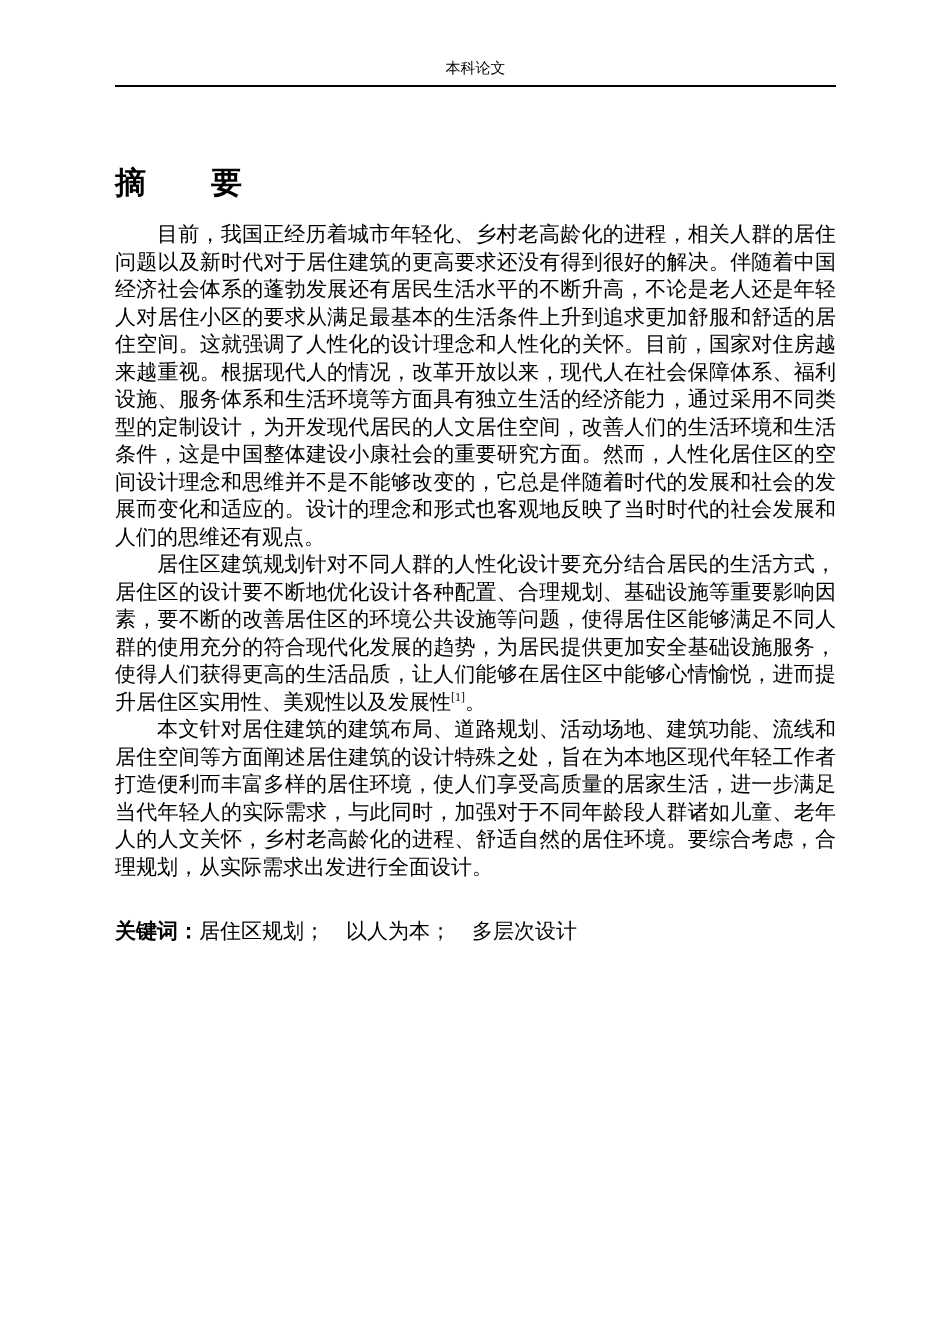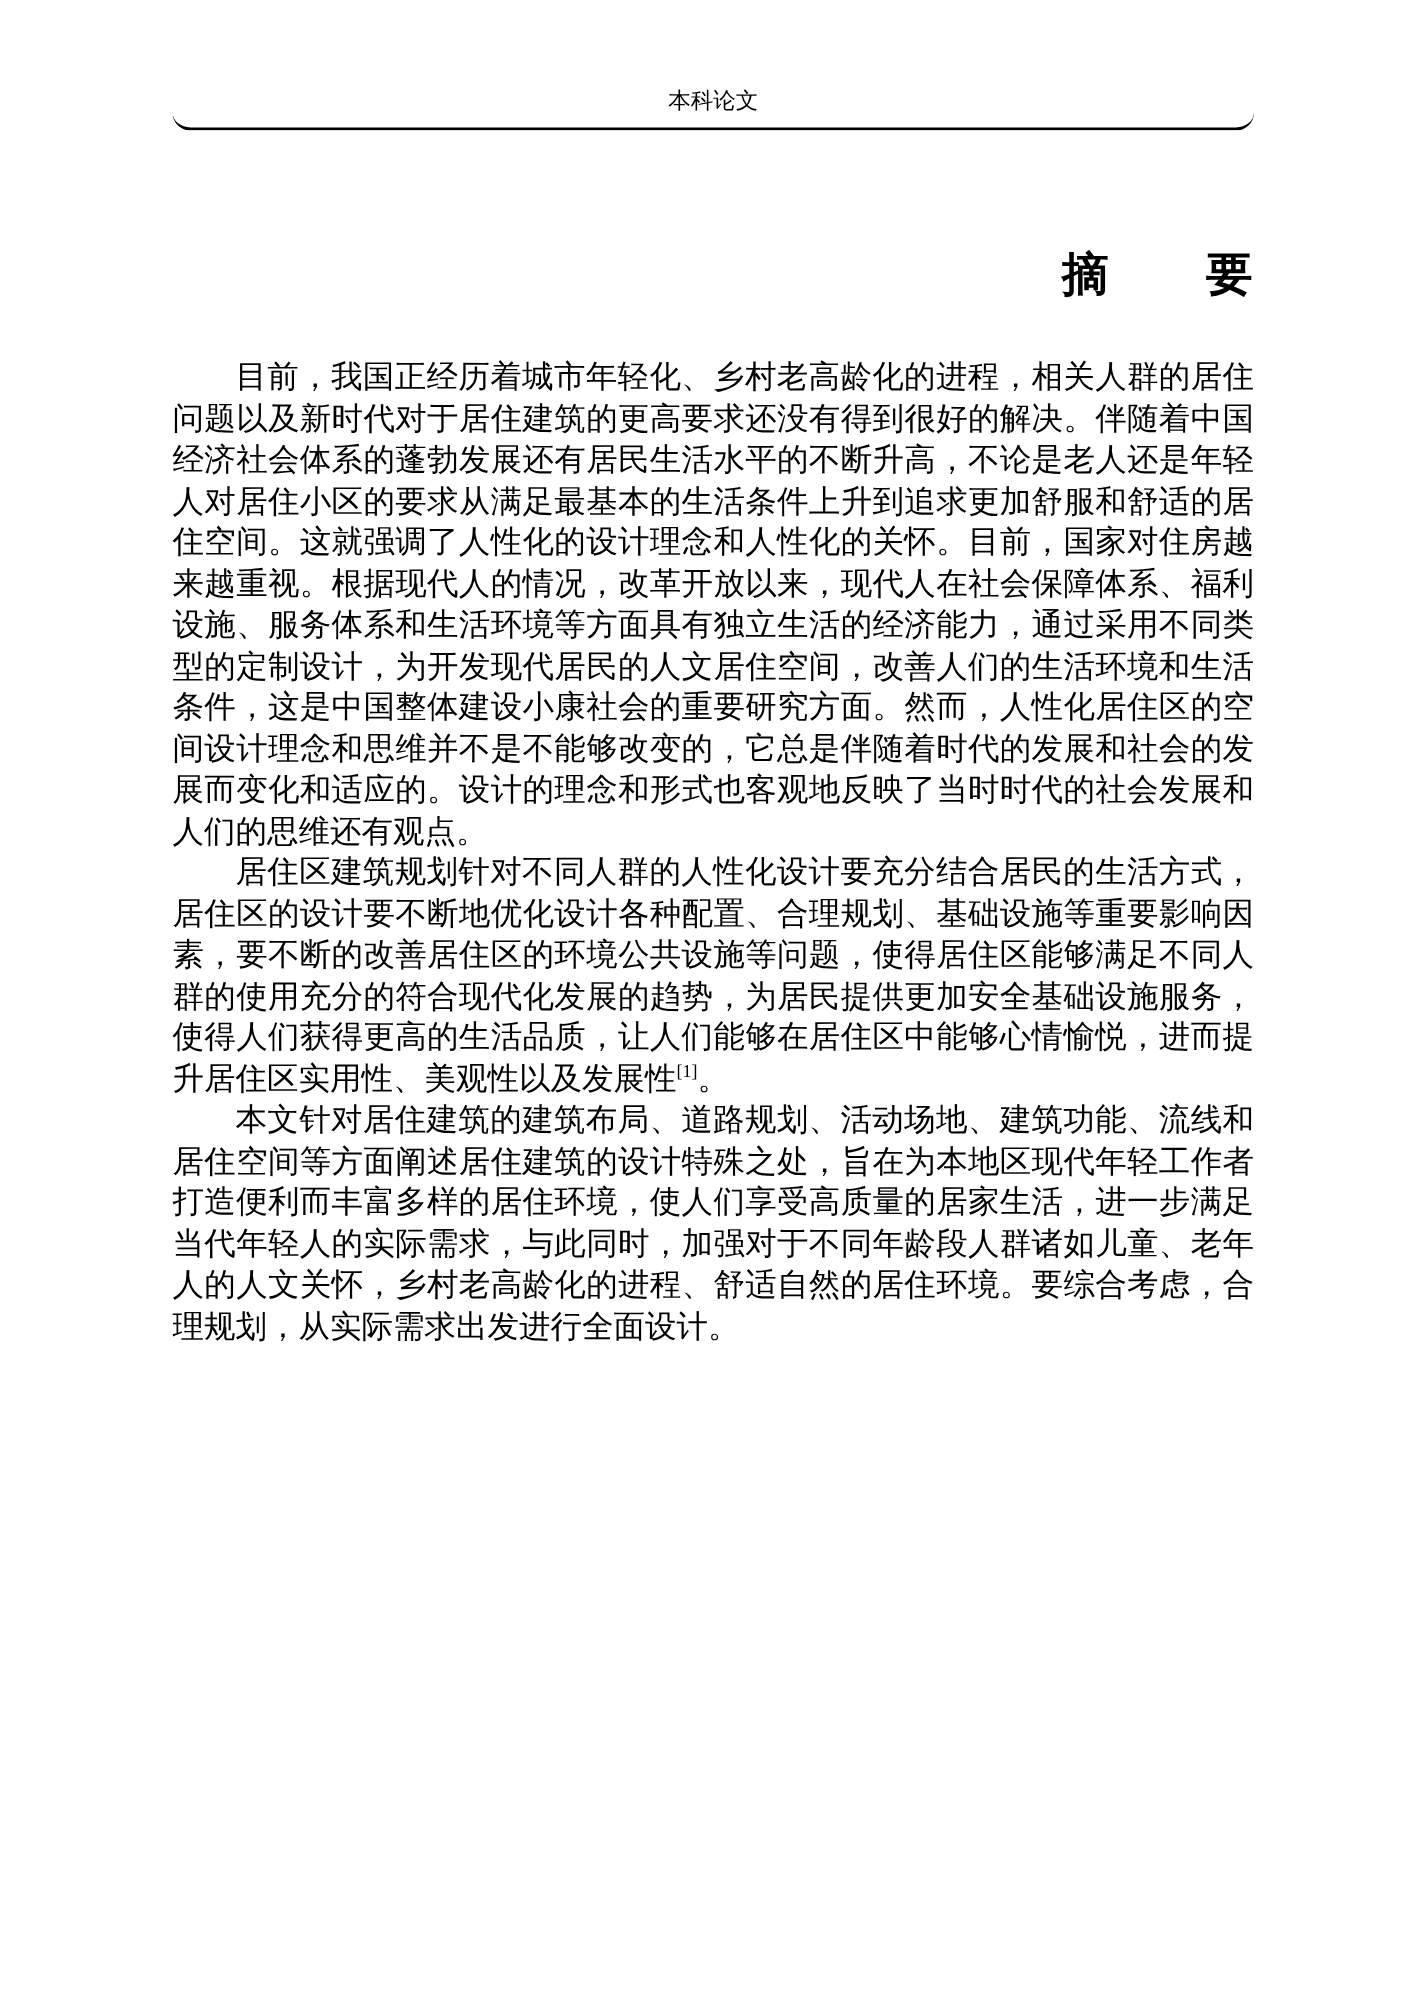--- a/index.html
+++ b/index.html
@@ -1,15 +1,15 @@
 <!DOCTYPE html>
 <html><head>
 <meta charset="utf-8">
 <style>
-  * { margin: 0; padding: 0; box-sizing: border-box; border-radius: 12px; }
+  * { margin: 0; padding: 0; box-sizing: border-box; }
 
   html, body {
     background: #ffffff;
   }
 
   body {
     width: 950px;
     height: 1344px;
     font-family: "Liberation Serif", "DejaVu Serif", serif;
     color: #000000;
@@ -27,26 +27,26 @@
   .doc-header {
     text-align: center;
     font-size: 15px;
     line-height: 20px;
     padding-bottom: 7px;
     border-bottom: 2px solid #000000;
     font-family: "Liberation Serif", "DejaVu Serif", serif;
   }
 
   .abstract-title {
-    text-align: right;
+    text-align: left;
     font-size: 31px;
     line-height: 36px;
     font-weight: 700;
     margin-top: 78px;
-    margin-bottom: 37px;
+    margin-bottom: 20px;
     font-family: "Liberation Sans", "DejaVu Sans", sans-serif;
     letter-spacing: 1px;
   }
 
   .doc-body p.para {
     font-size: 21px;
     line-height: 27.5px;
     text-align: justify;
     text-justify: inter-ideograph;
     text-indent: 2em;
@@ -86,16 +86,17 @@
   <main class="doc-body">
 
     <h1 class="abstract-title">摘　　要</h1>
 
     <p class="para">目前，我国正经历着城市年轻化、乡村老高龄化的进程，相关人群的居住问题以及新时代对于居住建筑的更高要求还没有得到很好的解决。伴随着中国经济社会体系的蓬勃发展还有居民生活水平的不断升高，不论是老人还是年轻人对居住小区的要求从满足最基本的生活条件上升到追求更加舒服和舒适的居住空间。这就强调了人性化的设计理念和人性化的关怀。目前，国家对住房越来越重视。根据现代人的情况，改革开放以来，现代人在社会保障体系、福利设施、服务体系和生活环境等方面具有独立生活的经济能力，通过采用不同类型的定制设计，为开发现代居民的人文居住空间，改善人们的生活环境和生活条件，这是中国整体建设小康社会的重要研究方面。然而，人性化居住区的空间设计理念和思维并不是不能够改变的，它总是伴随着时代的发展和社会的发展而变化和适应的。设计的理念和形式也客观地反映了当时时代的社会发展和人们的思维还有观点。</p>
 
     <p class="para"><span>居住区建筑规划针对不同人群的人性化设计要充分结合居民的生活方式，居住区的设计要不断地优化设计各种配置、合理规划、基础设施等重要影响因素，要不断的改善居住区的环境公共设施等问题，使得居住区能够满足不同人群的使用充分的符合现代化发展的趋势，为居民提供更加安全基础设施服务，使得人们获得更高的生活品质，让人们能够在居住区中能够心情愉悦，进而提升居住区实用性、美观性以及发展性</span><sup class="ref">[1]</sup><span>。</span></p>
 
     <p class="para">本文针对居住建筑的建筑布局、道路规划、活动场地、建筑功能、流线和居住空间等方面阐述居住建筑的设计特殊之处，旨在为本地区现代年轻工作者打造便利而丰富多样的居住环境，使人们享受高质量的居家生活，进一步满足当代年轻人的实际需求，与此同时，加强对于不同年龄段人群诸如儿童、老年人的人文关怀，乡村老高龄化的进程、舒适自然的居住环境。要综合考虑，合理规划，从实际需求出发进行全面设计。</p>
 
+    <p class="keywords"><span class="kw-label">关键词：</span><span class="kw-value">居住区规划；　以人为本；　多层次设计</span></p>
 
   </main>
 
 </div>
 
 </body></html>

